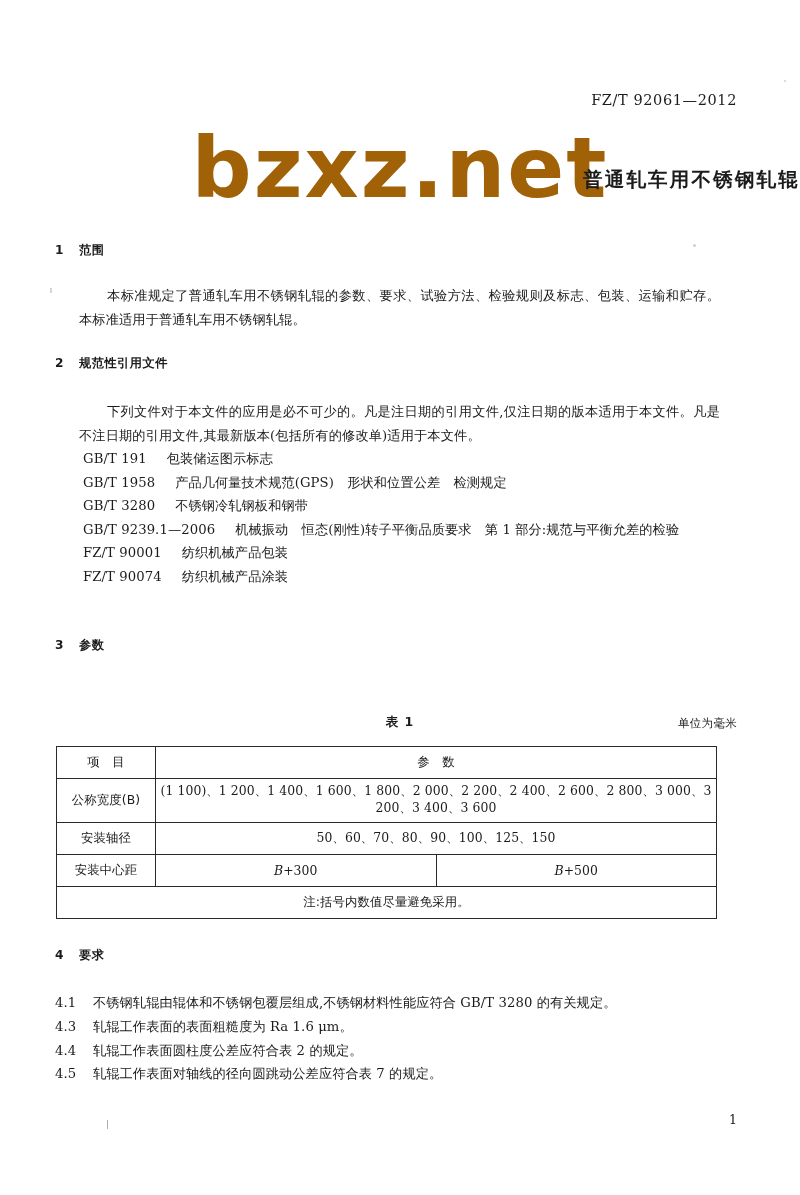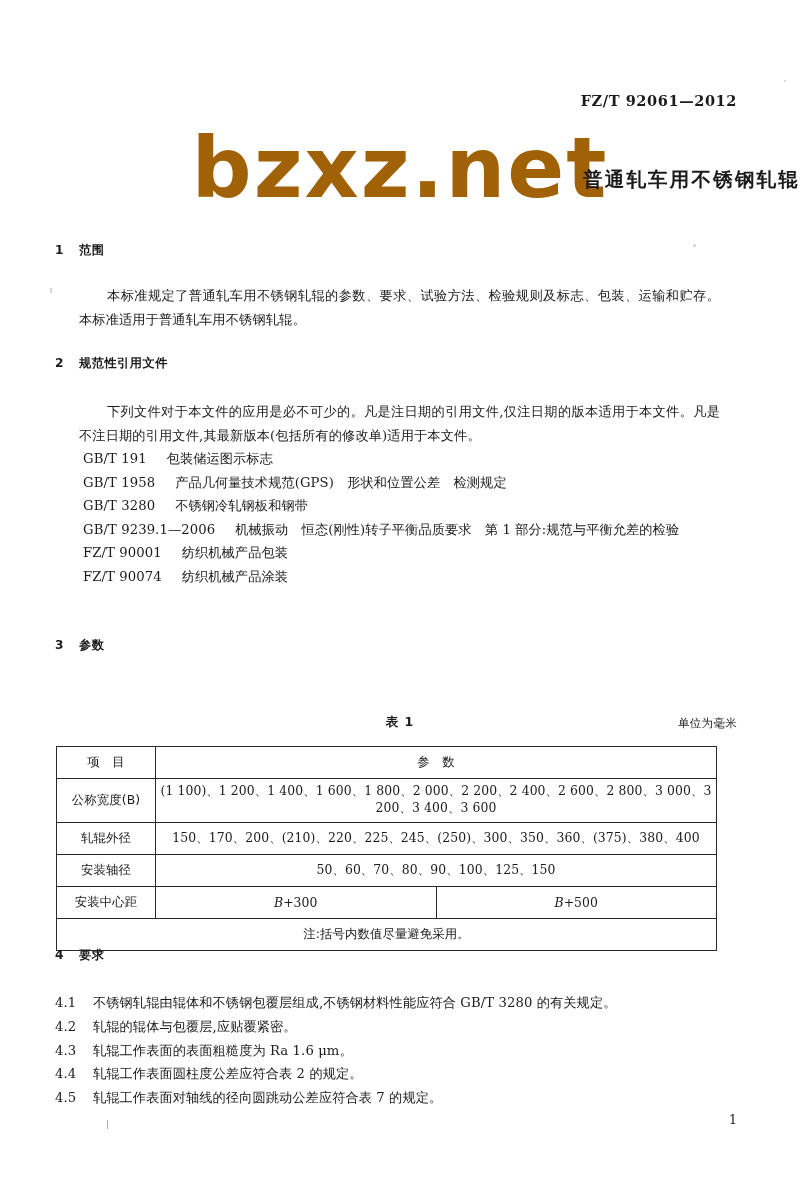--- a/index.html
+++ b/index.html
@@ -46,21 +46,21 @@
     inset: 0;
     z-index: 2;
   }
 
   
   .std-header {
     position: absolute;
     right: 63px;
     top: 92px;
     font-family: "DejaVu Serif", "Liberation Serif", serif;
-    font-weight: bold;
+    font-weight: normal;
     font-size: 14.5px;
     letter-spacing: 0.6px;
     white-space: nowrap;
   }
 
   
   .doc-title {
     position: absolute;
     left: 0;
     right: 0;
@@ -277,24 +277,20 @@
       <tbody>
         <tr>
           <td class="item-cell hdr">项　目</td>
           <td class="hdr" colspan="2">参　数</td>
         </tr>
         <tr>
           <td class="item-cell">公称宽度(B)</td>
           <td class="values" colspan="2">(1 100)、1 200、1 400、1 600、1 800、2 000、2 200、2 400、2 600、2 800、3 000、3 200、3 400、3 600</td>
         </tr>
         <tr>
-          <td class="item-cell">轧辊外径</td>
-          <td class="values" colspan="2">150、170、200、(210)、220、225、245、(250)、300、350、360、(375)、380、400</td>
-        </tr>
-        <tr>
           <td class="item-cell">安装轴径</td>
           <td class="values" colspan="2">50、60、70、80、90、100、125、150</td>
         </tr>
         <tr>
           <td class="item-cell">安装中心距</td>
           <td class="values"><span class="ital">B</span><span>+300</span></td>
           <td class="values"><span class="ital">B</span><span>+500</span></td>
         </tr>
         <tr>
           <td class="note-cell" colspan="3">注:括号内数值尽量避免采用。</td>
@@ -304,23 +300,20 @@
 
     <div class="block" style="top:947px;">
       <div class="sec-head">
         <span class="num">4</span><span>要求</span>
       </div>
     </div>
 
     <div class="block" style="top:991px;">
       <div class="clause">
         <span class="cnum">4.1</span><span>不锈钢轧辊由辊体和不锈钢包覆层组成,不锈钢材料性能应符合 GB/T 3280 的有关规定。</span>
-      </div>
-      <div class="clause">
-        <span class="cnum">4.2</span><span>轧辊的辊体与包覆层,应贴覆紧密。</span>
       </div>
       <div class="clause">
         <span class="cnum">4.3</span><span>轧辊工作表面的表面粗糙度为 Ra 1.6 μm。</span>
       </div>
       <div class="clause">
         <span class="cnum">4.4</span><span>轧辊工作表面圆柱度公差应符合表 2 的规定。</span>
       </div>
       <div class="clause">
         <span class="cnum">4.5</span><span>轧辊工作表面对轴线的径向圆跳动公差应符合表 7 的规定。</span>
       </div>

